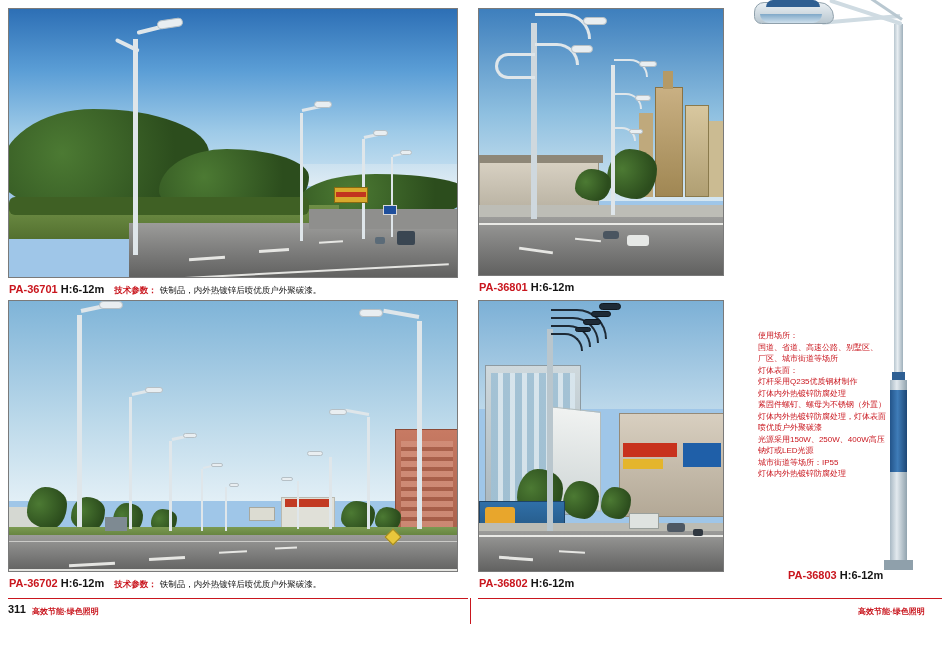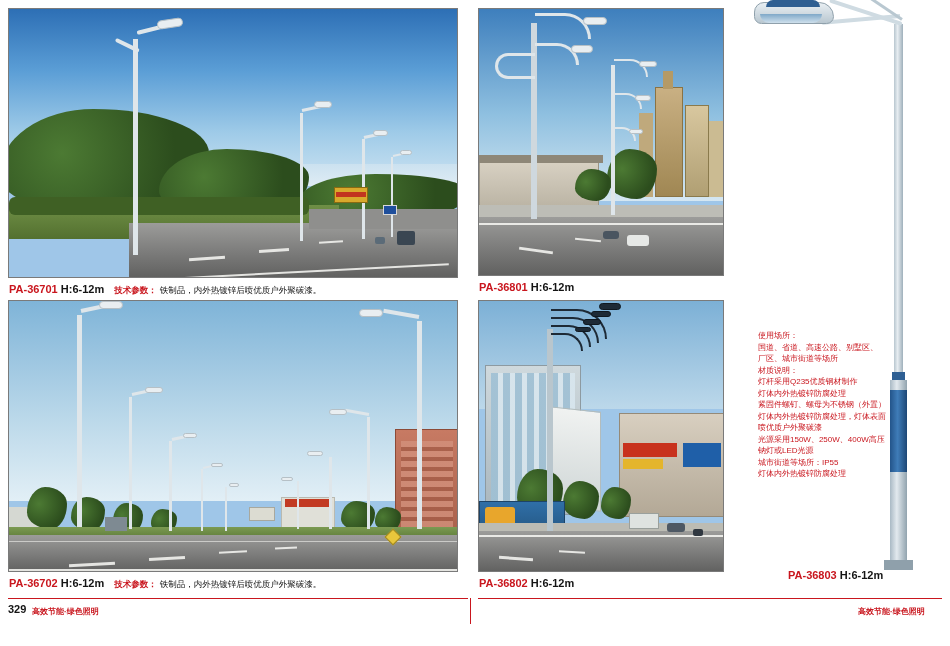--- a/index.html
+++ b/index.html
@@ -312,36 +312,36 @@
 
   <div class="caption" style="left:788px; top:569px;">
     <span>PA-36803</span>
     <span class="h">H:6-12m</span>
   </div>
 
   <div class="spec" style="left:758px; top:330px;">
     <div class="ln">使用场所：</div>
     <div class="ln">国道、省道、高速公路、别墅区、</div>
     <div class="ln">厂区、城市街道等场所</div>
-    <div class="ln">材质说明：</div>
+    <div class="ln">灯体表面：</div>
     <div class="ln">灯杆采用Q235优质钢材制作</div>
     <div class="ln">灯体内外热镀锌防腐处理</div>
     <div class="ln">紧固件螺钉、螺母为不锈钢（外置）</div>
     <div class="ln">灯体内外热镀锌防腐处理，灯体表面</div>
     <div class="ln">喷优质户外聚碳漆</div>
     <div class="ln">光源采用150W、250W、400W高压</div>
     <div class="ln">钠灯或LED光源</div>
     <div class="ln">城市街道等场所：IP55</div>
     <div class="ln">灯体内外热镀锌防腐处理</div>
   </div>
 
   <div class="footer-rule" style="left:8px; top:598px; width:460px;"></div>
   <div class="footer-rule" style="left:478px; top:598px; width:464px;"></div>
 
-  <div class="folio" style="left:8px; top:603px;">329</div>
+  <div class="folio" style="left:8px; top:603px;">311</div>
   <div class="folio-text" style="left:32px; top:606px;">高效节能·绿色照明</div>
 
   <div class="folio-text" style="left:858px; top:606px;">高效节能·绿色照明</div>
   <div class="folio" style="left:922px; top:603px;margin-top:48px;">368</div>
 
   <div class="vrule" style="left:470px; top:598px; height:26px;"></div>
 
 </div>
 
 </body></html>

